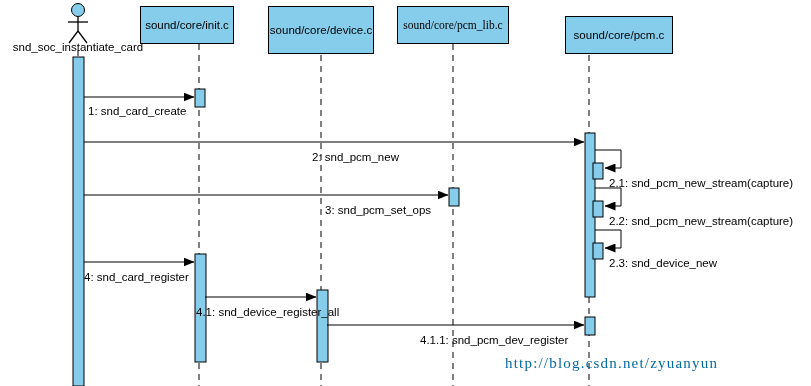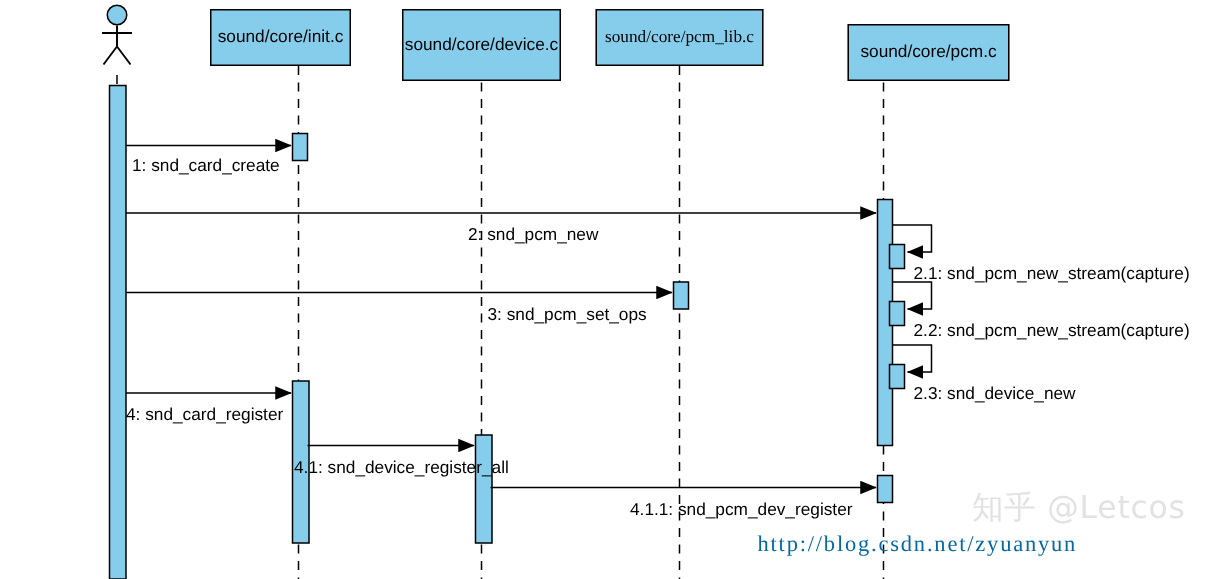--- a/index.html
+++ b/index.html
@@ -142,29 +142,29 @@
         <span class="participant-label">sound/core/device.c</span>
       </div>
       <div class="participant-box" style="left: 397px; top: 6px; width: 112px; height: 38px; font-family: Liberation Serif, serif;">
         <span class="participant-label">sound/core/pcm_lib.c</span>
       </div>
       <div class="participant-box" style="left: 538px; top: 16px; width: 108px; height: 38px; margin-left: 27px;">
         <span class="participant-label">sound/core/pcm.c</span>
       </div>
     </div>
 
+  <div class="actor-name" id="actor-name" style="top: 41px; left: 0px; width: 156px;">snd_soc_instantiate_card</div>
 
   <div id="message-labels">
       <div class="msg-label" style="left: 88px; top: 78px;">1: snd_card_create</div>
       <div class="msg-label" style="left: 312px; top: 124px;">2: snd_pcm_new</div>
       <div class="msg-label" style="left: 609px; top: 150px;">2.1: snd_pcm_new_stream(capture)</div>
       <div class="msg-label" style="left: 325px; top: 177px;">3: snd_pcm_set_ops</div>
       <div class="msg-label" style="left: 609px; top: 188px;">2.2: snd_pcm_new_stream(capture)</div>
       <div class="msg-label" style="left: 609px; top: 230px;">2.3: snd_device_new</div>
       <div class="msg-label" style="left: 84px; top: 244px;">4: snd_card_register</div>
       <div class="msg-label" style="left: 196px; top: 279px;">4.1: snd_device_register_all</div>
       <div class="msg-label" style="left: 420px; top: 307px;">4.1.1: snd_pcm_dev_register</div>
     </div>
 
-  <div class="watermark-zhihu" style="left: 648px; top: 324px;">知乎 @Letcos</div>
   <div class="watermark-csdn" style="left: 505px; top: 355px;">http://blog.csdn.net/zyuanyun</div>
 
 </div>
 
 </body></html>

